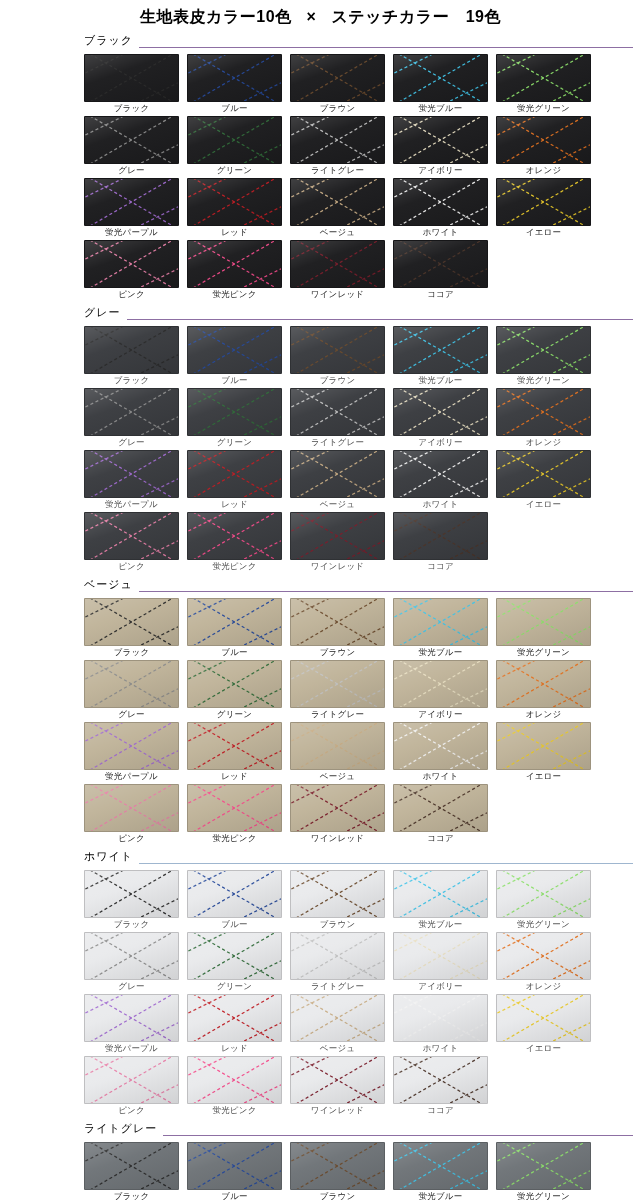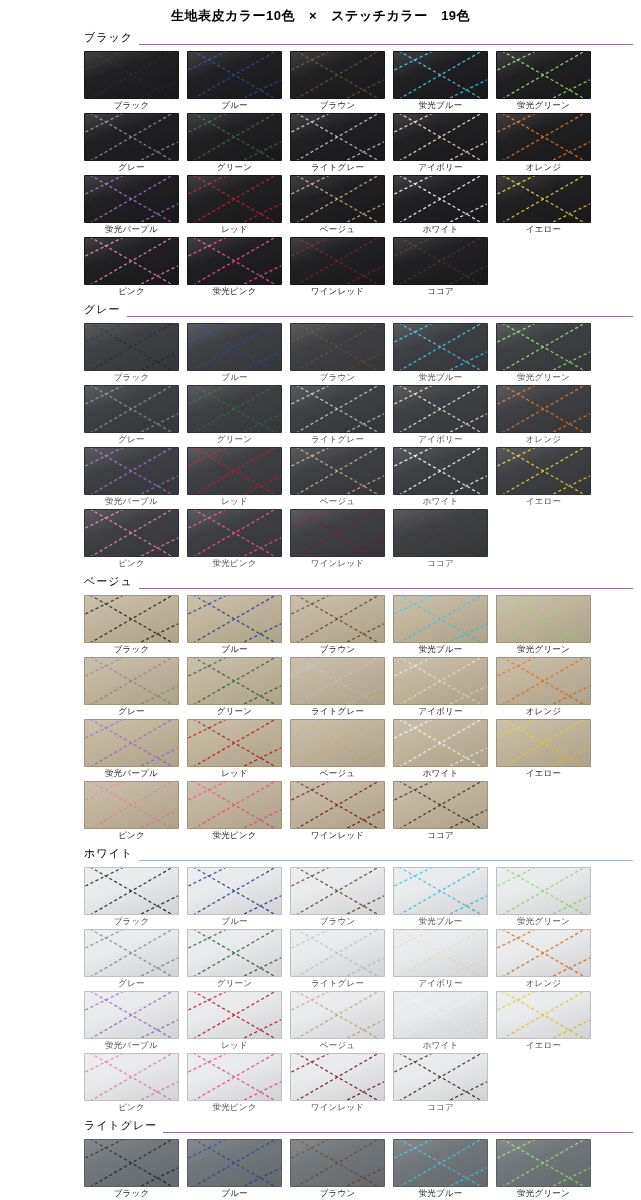--- a/index.html
+++ b/index.html
@@ -11,21 +11,21 @@
   }
   #page{
     width:641px;
     min-height:1200px;
     position:relative;
     background:#fff;
     box-sizing:border-box;
   }
   .title{
     text-align:center;
-    font-size:13px;
+    font-size:16px;
     font-weight:700;
     letter-spacing:0.5px;
     padding:7px 0 6px 0;
     color:#000;
   }
   .title .x{ padding:0 10px; font-weight:700; }
 
   .group{
     position:relative;
     padding:0 0 4px 0;

